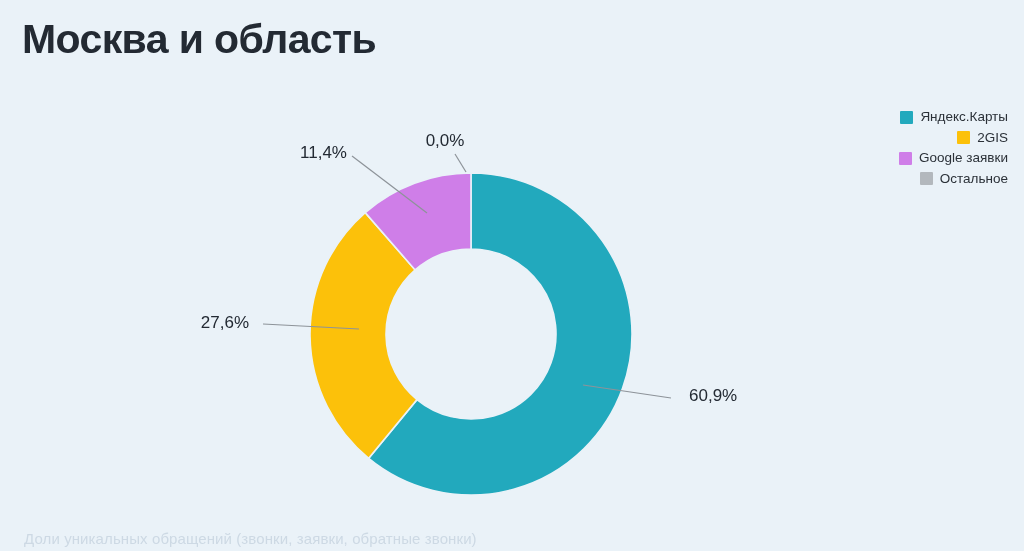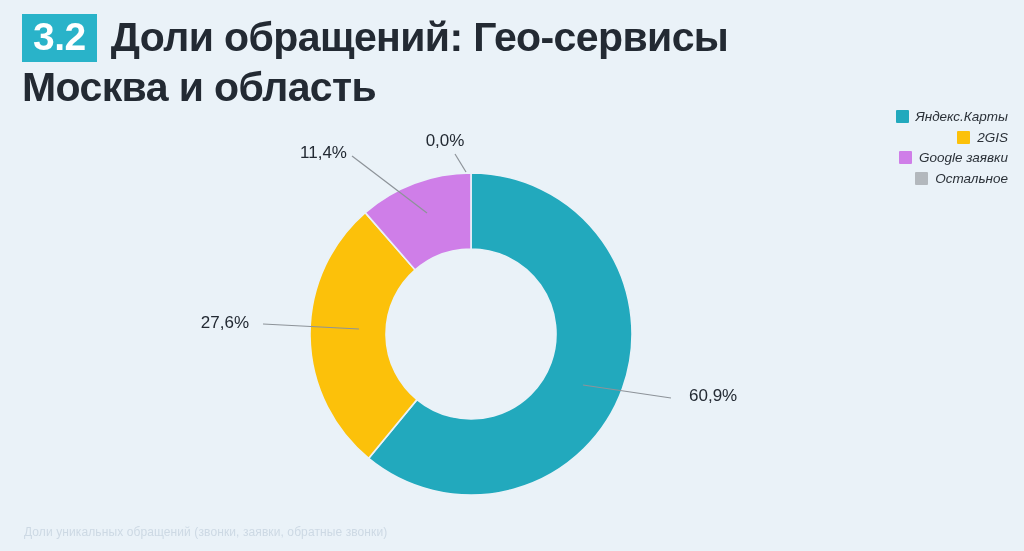--- a/index.html
+++ b/index.html
@@ -67,24 +67,23 @@
     position: absolute;
     right: 16px;
     top: 110px;
     display: flex;
     flex-direction: column;
     align-items: flex-end;
     gap: 7px;
   }
   .legend-item {
     display: flex;
-    align-items: center;
+    align-items: flex-end;
     gap: 7px;
     justify-content: flex-end;
-    font-style: italic;
   }
   .legend-swatch {
     width: 13px;
     height: 13px;
     flex: 0 0 13px;
     border-radius: 1px;
   }
   .legend-label {
     font-size: 13.5px;
     color: #2b3138;
@@ -113,37 +112,33 @@
   .leader-line {
     stroke: #8d9399;
     stroke-width: 1.2;
     fill: none;
   }
 
   
   #footer-note {
     position: absolute;
     left: 24px;
-    bottom: 12px;
-    font-size: 12px;
+    bottom: 4px;
+    font-size: 15px;
     color: #cdd9e4;
     letter-spacing: 0.1px;
     white-space: nowrap;
   }
 </style>
 </head>
 <body>
 
 <div id="slide">
 
   <div id="title-block">
-    <div id="title-line1">
-      <span id="section-badge">3.2</span>
-      <span class="title-text">Доли обращений: Гео-сервисы</span>
-    </div>
     <div id="title-line2" class="title-text">Москва и область</div>
   </div>
 
   <div id="legend">
     <div class="legend-item">
       <span class="legend-swatch" style="background:#22a9bd"></span>
       <span class="legend-label">Яндекс.Карты</span>
     </div>
     <div class="legend-item">
       <span class="legend-swatch" style="background:#fcc10a"></span>

